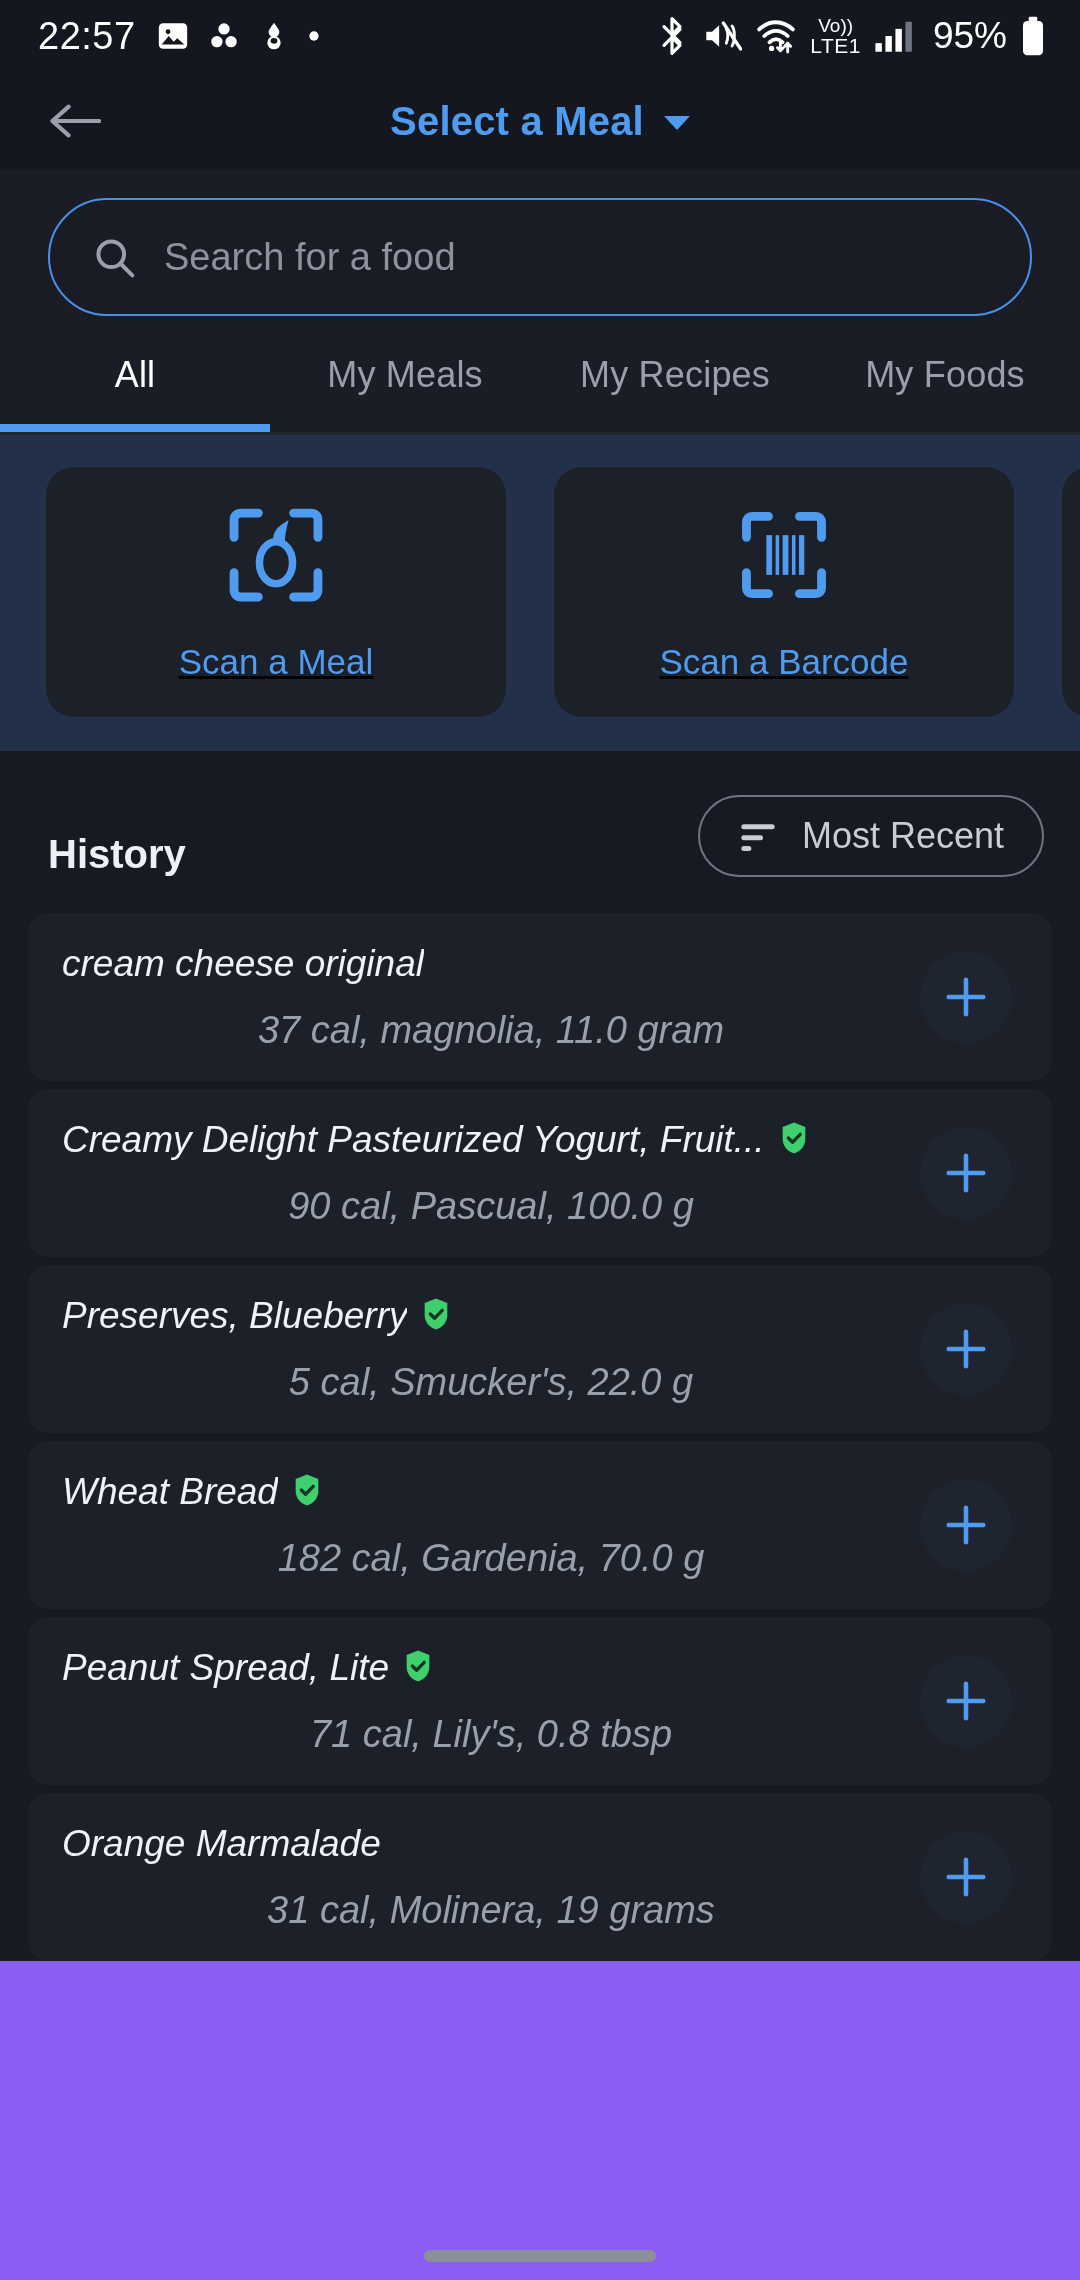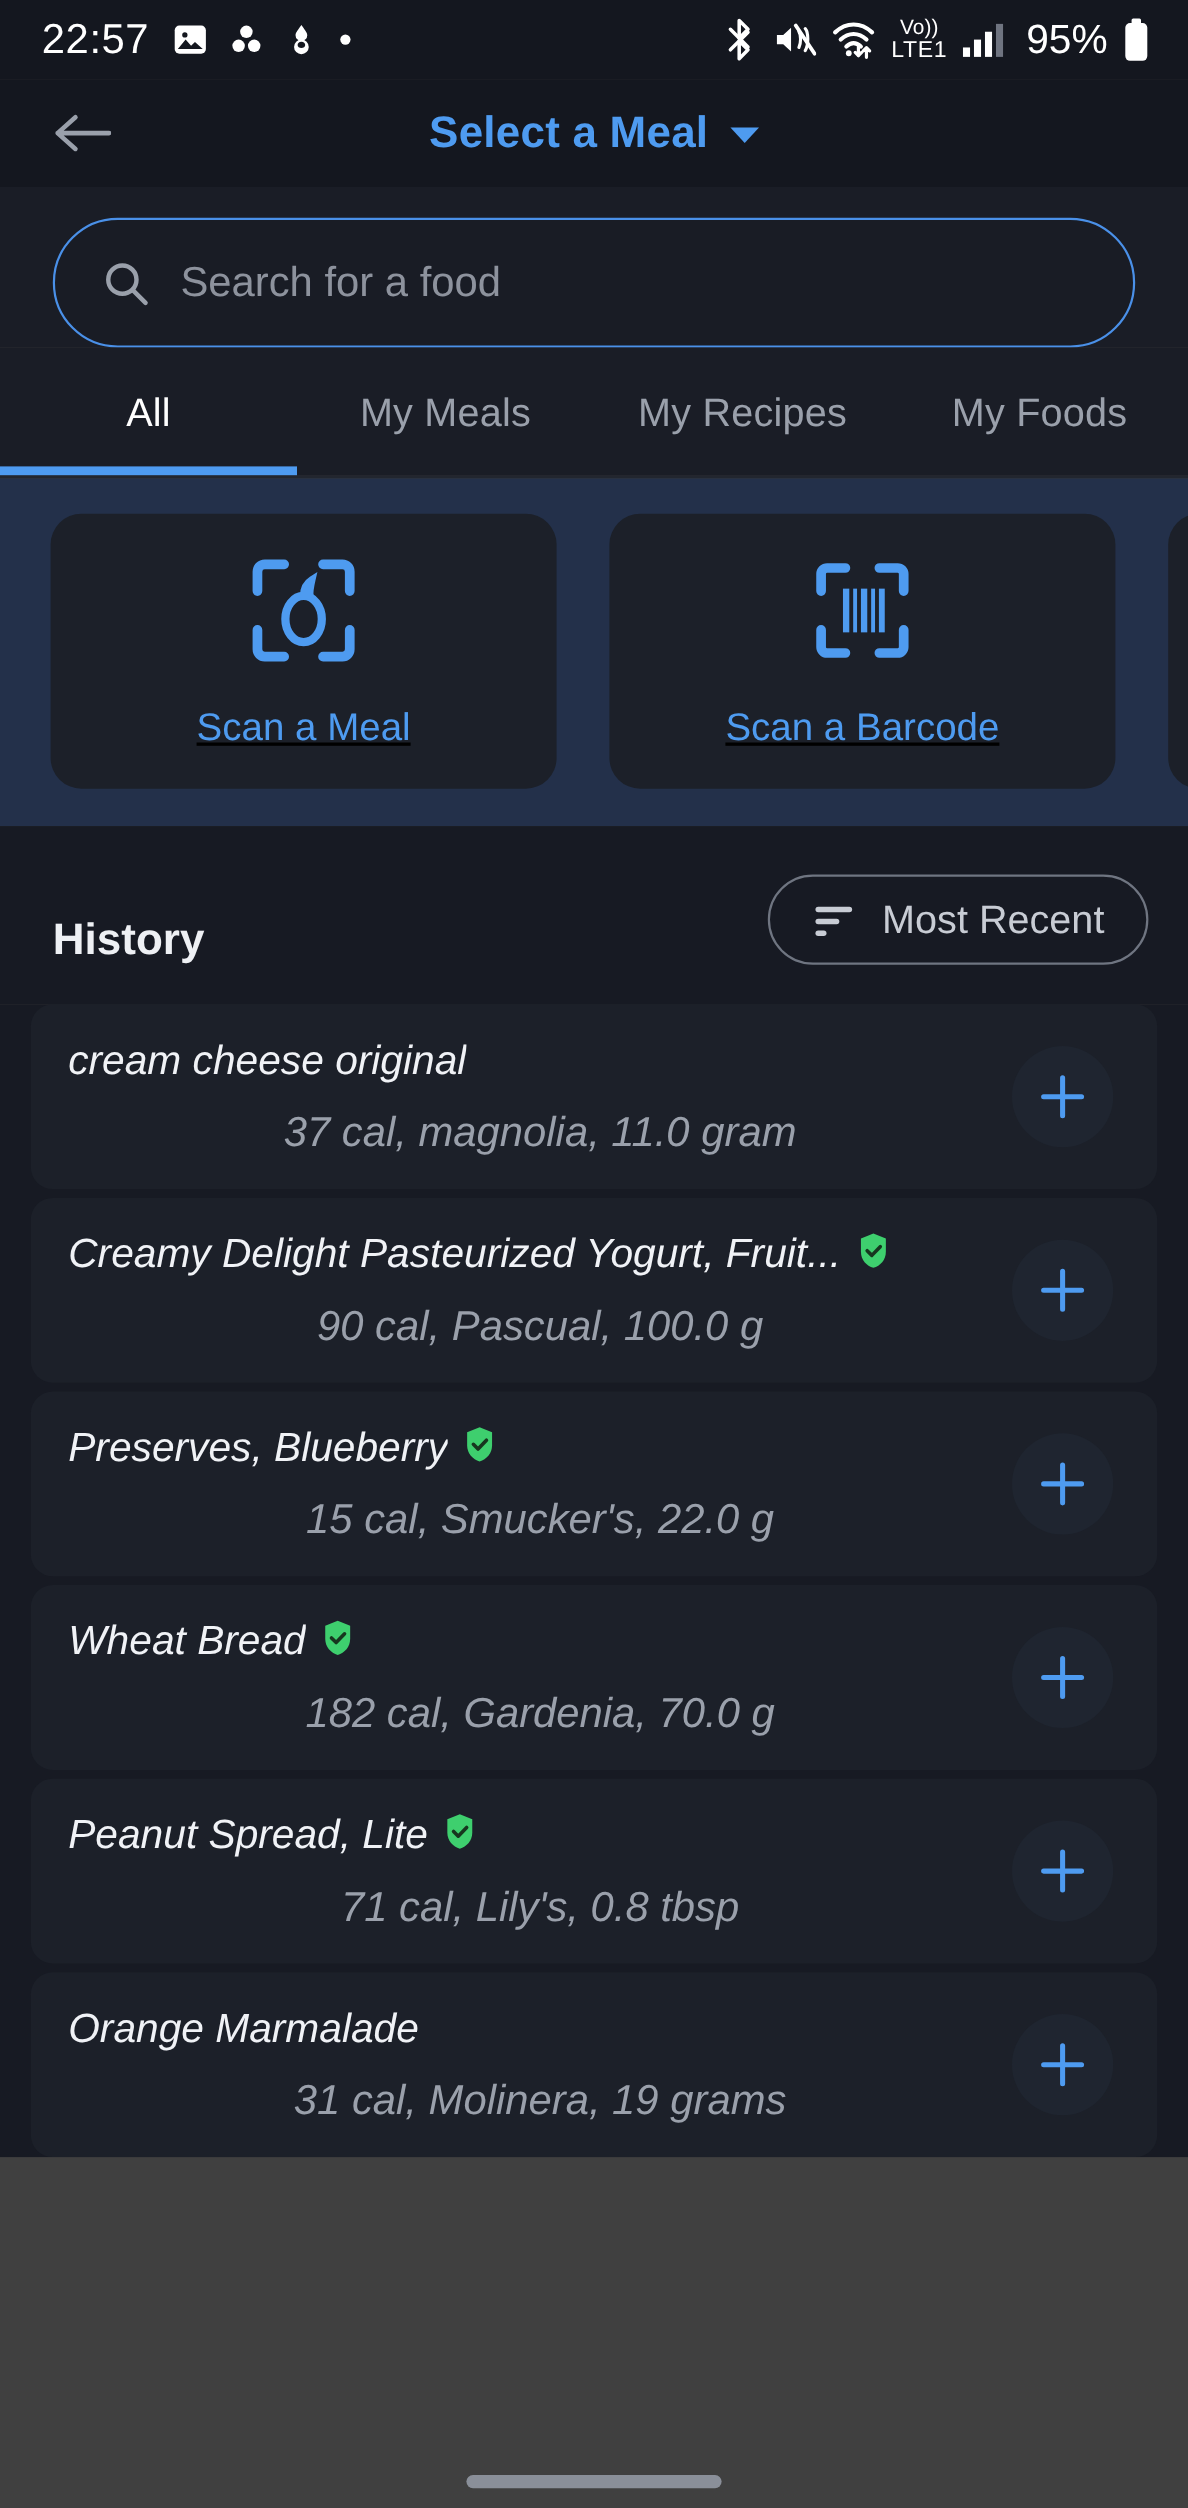--- a/index.html
+++ b/index.html
@@ -2,21 +2,21 @@
 <html><head>
 <meta charset="utf-8">
 <style>
   * { margin:0; padding:0; box-sizing:border-box; }
   html,body{
     width:1080px; height:2280px;
     background:#14171f;
     font-family:"Liberation Sans", sans-serif;
     overflow:hidden;
   }
-  .phone{ position:relative; width:1080px; height:2280px; background:#404040; }
+  .phone{ position:relative; width:1080px; height:2280px; background:#8b5cf6; }
 
   
   .statusbar{
     height:72px; display:flex; align-items:center;
     padding:0 34px 0 38px; color:#f2f4f8; background:#14171f;
   }
   .sb-time{ font-size:38px; letter-spacing:0.5px; font-weight:400; color:#ffffff;}
   .sb-left-icons{ display:flex; align-items:center; gap:17px; margin-left:20px;}
   .sb-right{ margin-left:auto; display:flex; align-items:center; gap:13px;}
   .sb-batt{ font-size:37px; color:#fff; margin-left:6px; letter-spacing:0px;}
@@ -290,21 +290,21 @@
       <div class="food-texts">
         <div class="food-name-line">
           <span class="food-name">Preserves, Blueberry</span>
           <span class="verified">
             <svg width="30" height="34" viewBox="0 0 20 24">
               <path d="M10 1l8 3.2v8.4C18 18 14.4 21.6 10 23 5.6 21.6 2 18 2 12.6V4.2z" fill="#3ecf6e"></path>
               <path d="M6 12l3 3 5.4-5.6" stroke="#17361f" stroke-width="2.3" fill="none" stroke-linecap="round" stroke-linejoin="round"></path>
             </svg>
           </span>
         </div>
-        <div class="food-sub">15 cal, Smucker's, 22.0 g</div>
+        <div class="food-sub">5 cal, Smucker's, 22.0 g</div>
       </div>
       <div class="plus-btn">
         <svg width="46" height="46" viewBox="0 0 24 24">
           <path d="M12 3v18M3 12h18" stroke="#4e9bf0" stroke-width="2.4" stroke-linecap="round"></path>
         </svg>
       </div>
     </div>
 
     <div class="food-row">
       <div class="food-texts">

